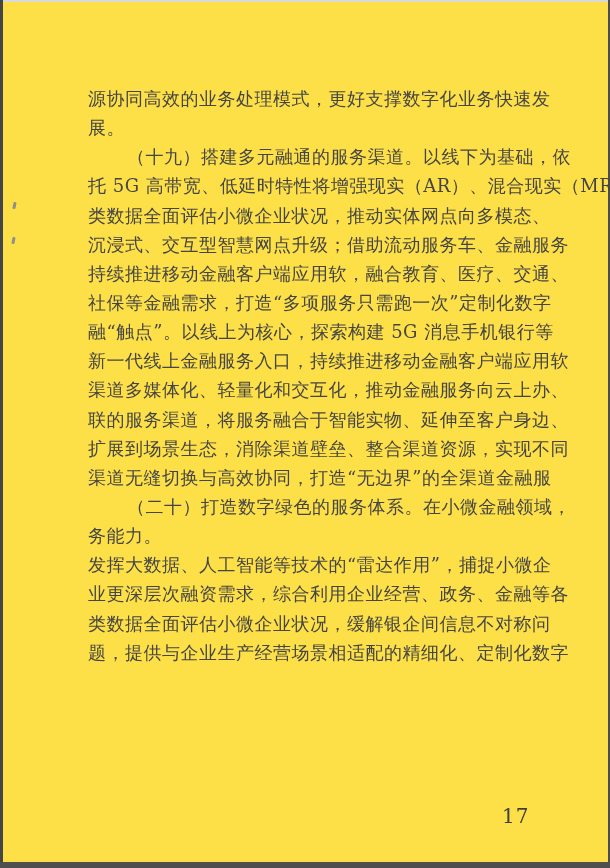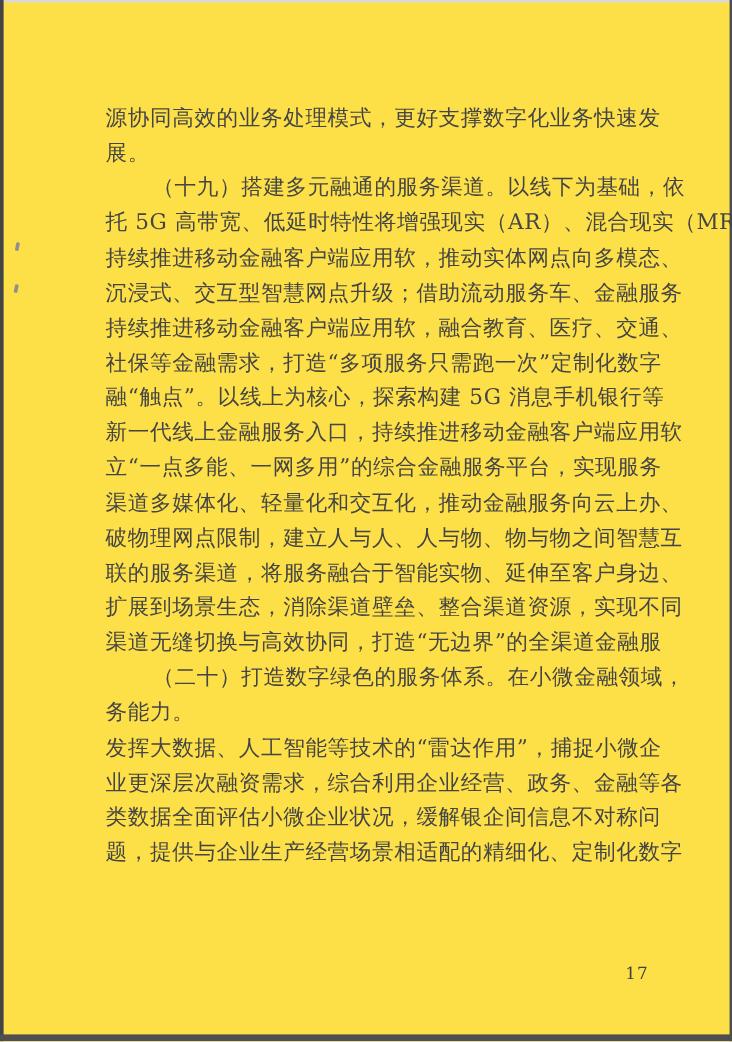--- a/index.html
+++ b/index.html
@@ -65,23 +65,23 @@
   }
   .line.last {
     text-align-last: left;
   }
   .line.indent {
     padding-left: 39px;
   }
 
   .page-number {
     position: absolute;
-    left: 521px;
+    left: 502px;
     top: 804px;
-    font-size: 14px;
+    font-size: 20px;
     color: #3f3f3f;
     letter-spacing: 1px;
     text-align: right;
   }
 </style>
 </head>
 <body>
 
 <div class="scan-page">
 
@@ -91,29 +91,27 @@
   <div class="edge-bottom"></div>
 
   <div class="speck speck-1"></div>
   <div class="speck speck-2"></div>
 
   <div class="text-block">
       <div class="line">源协同高效的业务处理模式，更好支撑数字化业务快速发</div>
       <div class="line last">展。</div>
       <div class="line indent">（十九）搭建多元融通的服务渠道。以线下为基础，依</div>
       <div class="line">托 5G 高带宽、低延时特性将增强现实（AR）、混合现实（MR）</div>
-      <div class="line">持续推进移动金融客户端应用软，推动实体网点向多模态、</div>
+      <div class="line">类数据全面评估小微企业状况，推动实体网点向多模态、</div>
       <div class="line">沉浸式、交互型智慧网点升级；借助流动服务车、金融服务</div>
       <div class="line">持续推进移动金融客户端应用软，融合教育、医疗、交通、</div>
       <div class="line">社保等金融需求，打造“多项服务只需跑一次”定制化数字</div>
       <div class="line">融“触点”。以线上为核心，探索构建 5G 消息手机银行等</div>
       <div class="line">新一代线上金融服务入口，持续推进移动金融客户端应用软</div>
-      <div class="line">立“一点多能、一网多用”的综合金融服务平台，实现服务</div>
       <div class="line">渠道多媒体化、轻量化和交互化，推动金融服务向云上办、</div>
-      <div class="line">破物理网点限制，建立人与人、人与物、物与物之间智慧互</div>
       <div class="line">联的服务渠道，将服务融合于智能实物、延伸至客户身边、</div>
       <div class="line">扩展到场景生态，消除渠道壁垒、整合渠道资源，实现不同</div>
       <div class="line">渠道无缝切换与高效协同，打造“无边界”的全渠道金融服</div>
       <div class="line indent">（二十）打造数字绿色的服务体系。在小微金融领域，</div>
       <div class="line last">务能力。</div>
       <div class="line">发挥大数据、人工智能等技术的“雷达作用”，捕捉小微企</div>
       <div class="line">业更深层次融资需求，综合利用企业经营、政务、金融等各</div>
       <div class="line">类数据全面评估小微企业状况，缓解银企间信息不对称问</div>
       <div class="line">题，提供与企业生产经营场景相适配的精细化、定制化数字</div>
     </div>

